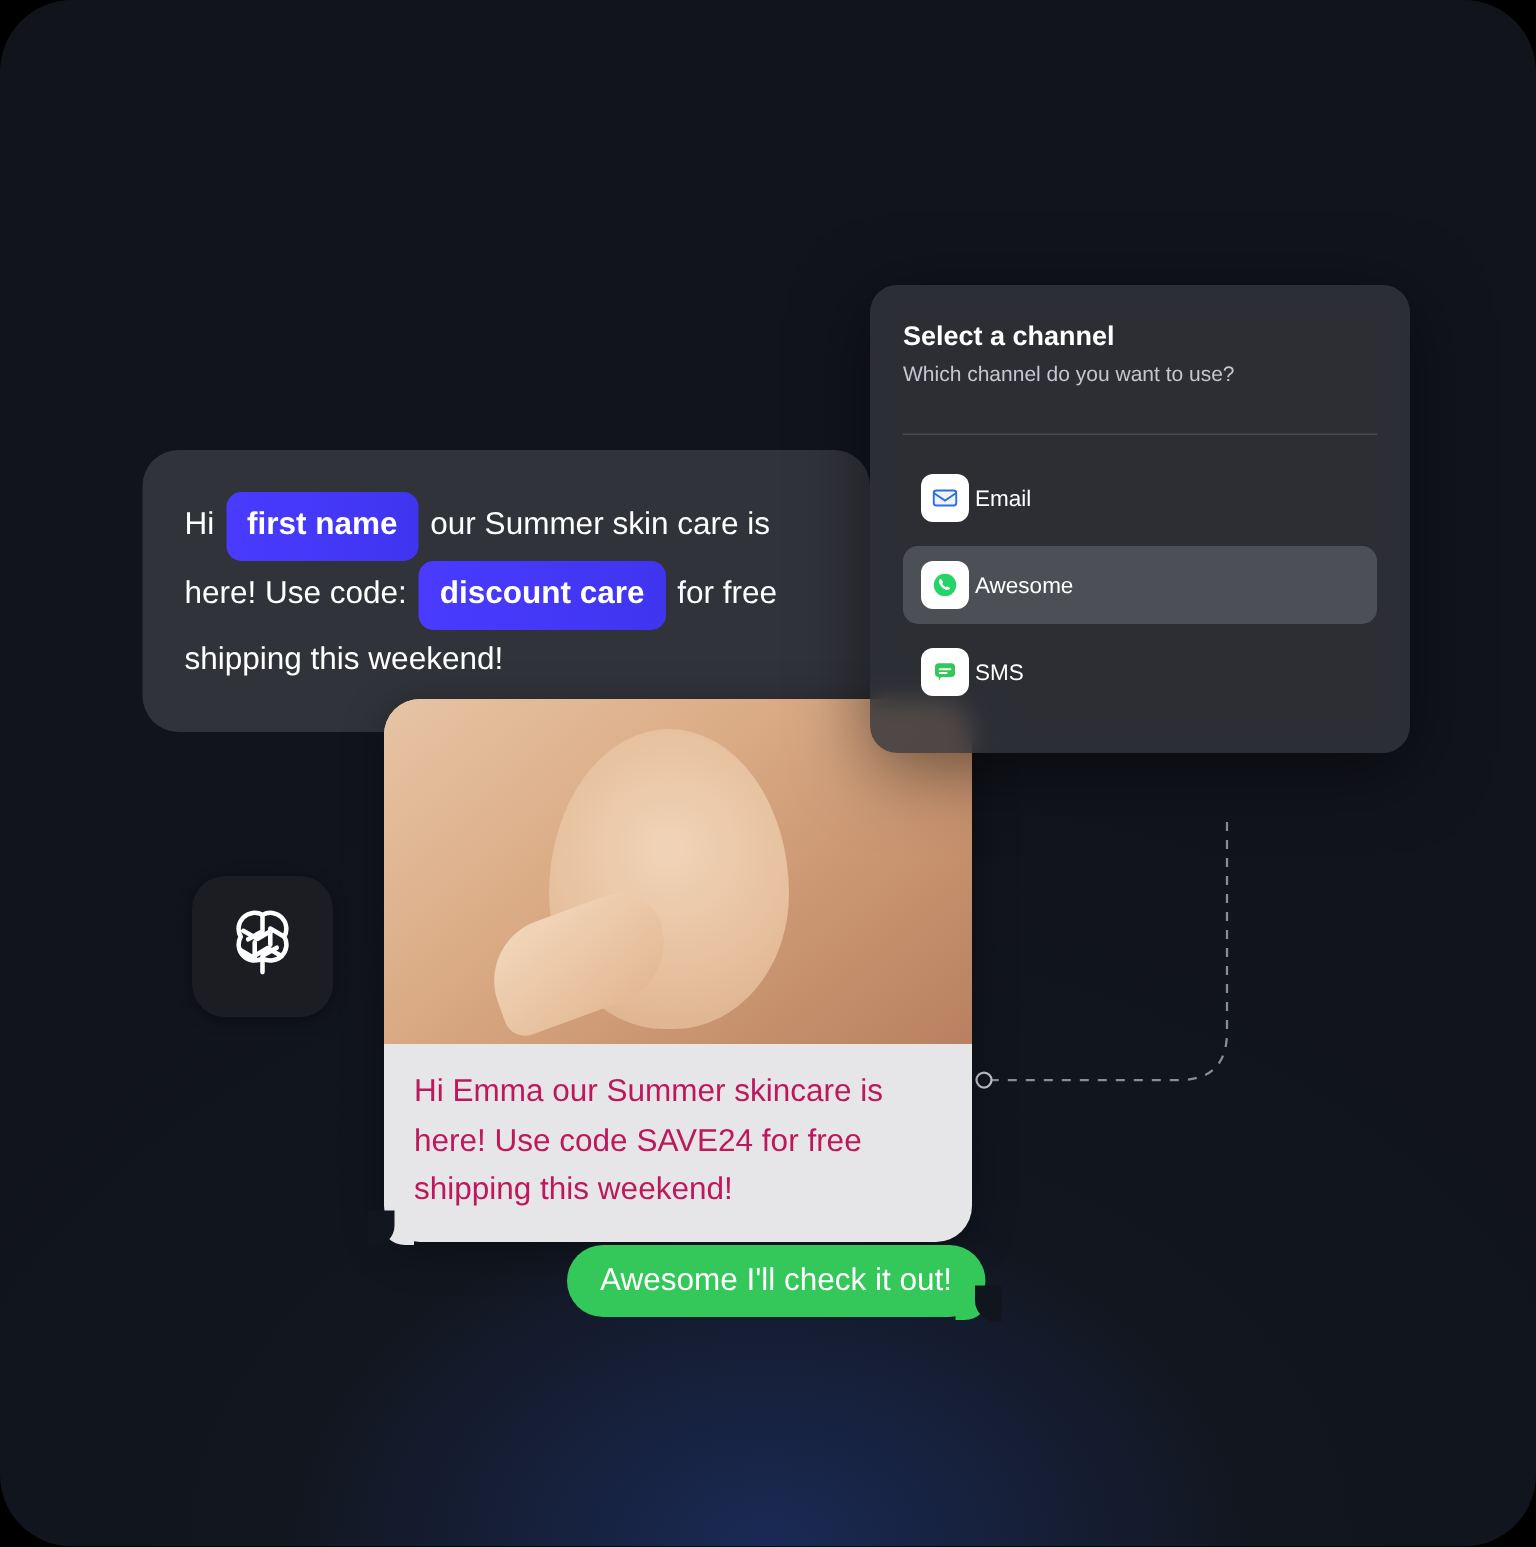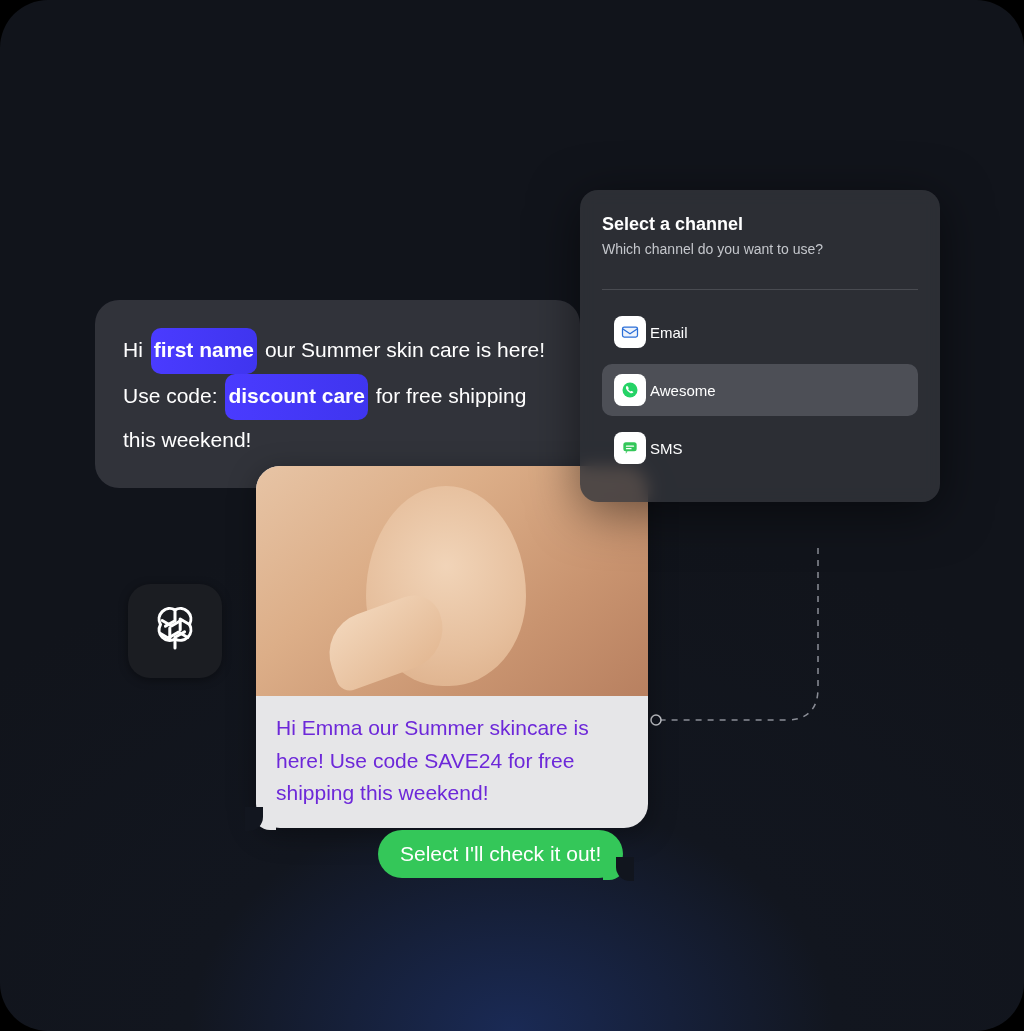--- a/index.html
+++ b/index.html
@@ -30,21 +30,21 @@
     color: #fff;
     font-size: 21px;
     line-height: 1.9;
     font-weight: 500;
   }
   .chip {
     display: inline-block;
     background: linear-gradient(90deg, #4a3bff 0%, #3f35ef 100%);
     color: #fff;
     font-weight: 600;
-    padding: 2px 3px 4px;
+    padding: 2px 14px 4px;
     border-radius: 10px;
     margin: 0 2px;
     vertical-align: baseline;
   }
 
   
   .ai-badge {
     position: absolute;
     left: 128px;
     top: 584px;
@@ -91,21 +91,21 @@
     content: "";
     position: absolute;
     left: 70px; top: 140px;
     width: 120px; height: 70px;
     background: linear-gradient(160deg, #f3d8bd, #e2b690);
     border-radius: 60px 40px 60px 20px;
     transform: rotate(-20deg);
   }
   .chat-card .caption {
     padding: 16px 20px 18px;
-    color: #6d28d9;
+    color: #be185d;
     font-size: 21px;
     line-height: 1.55;
     font-weight: 400;
     position: relative;
   }
   .chat-card .tail {
     position: absolute;
     left: -2px;
     bottom: -2px;
     width: 22px; height: 22px;
@@ -261,21 +261,21 @@
     <circle cx="8" cy="172" r="5"></circle>
   </svg>
 
   <div class="chat-card">
     <div class="photo"></div>
     <div class="caption">Hi Emma our Summer skincare is here! Use code SAVE24 for free shipping this weekend!</div>
     <div class="tail"></div>
   </div>
 
   <div class="reply-bubble">
-    <span>Select I'll check it out!</span>
+    <span>Awesome I'll check it out!</span>
     <div class="rtail"></div>
   </div>
 
   <div class="channel-panel">
     <h3>Select a channel</h3>
     <div class="sub">Which channel do you want to use?</div>
 
     <div class="ch-item">
       <span class="ch-icon">
         <svg viewBox="0 0 24 24">

